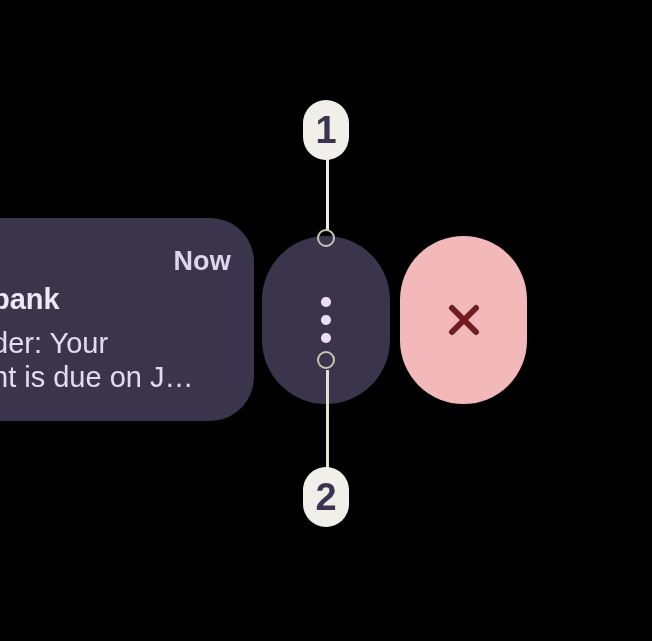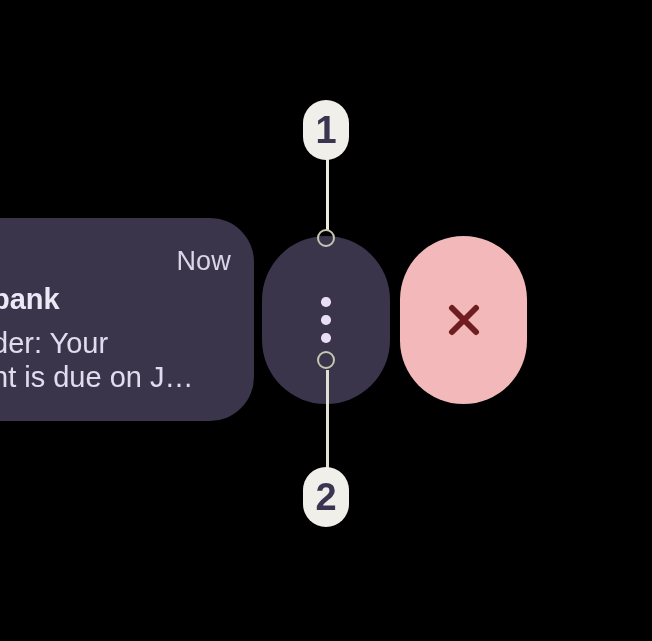--- a/index.html
+++ b/index.html
@@ -26,20 +26,21 @@
     background: #3a354b;
     border-radius: 0 44px 44px 0;
   }
   .notif-timestamp {
     position: absolute;
     top: 28px;
     right: 23px;
     font-size: 27px;
     color: #ddd6ea;
     letter-spacing: 0.2px;
+    font-weight: bold;
   }
   .notif-title {
     position: absolute;
     left: 72px;
     top: 65px;
     font-size: 29px;
     font-weight: 700;
     color: #eee8f6;
     white-space: nowrap;
   }

